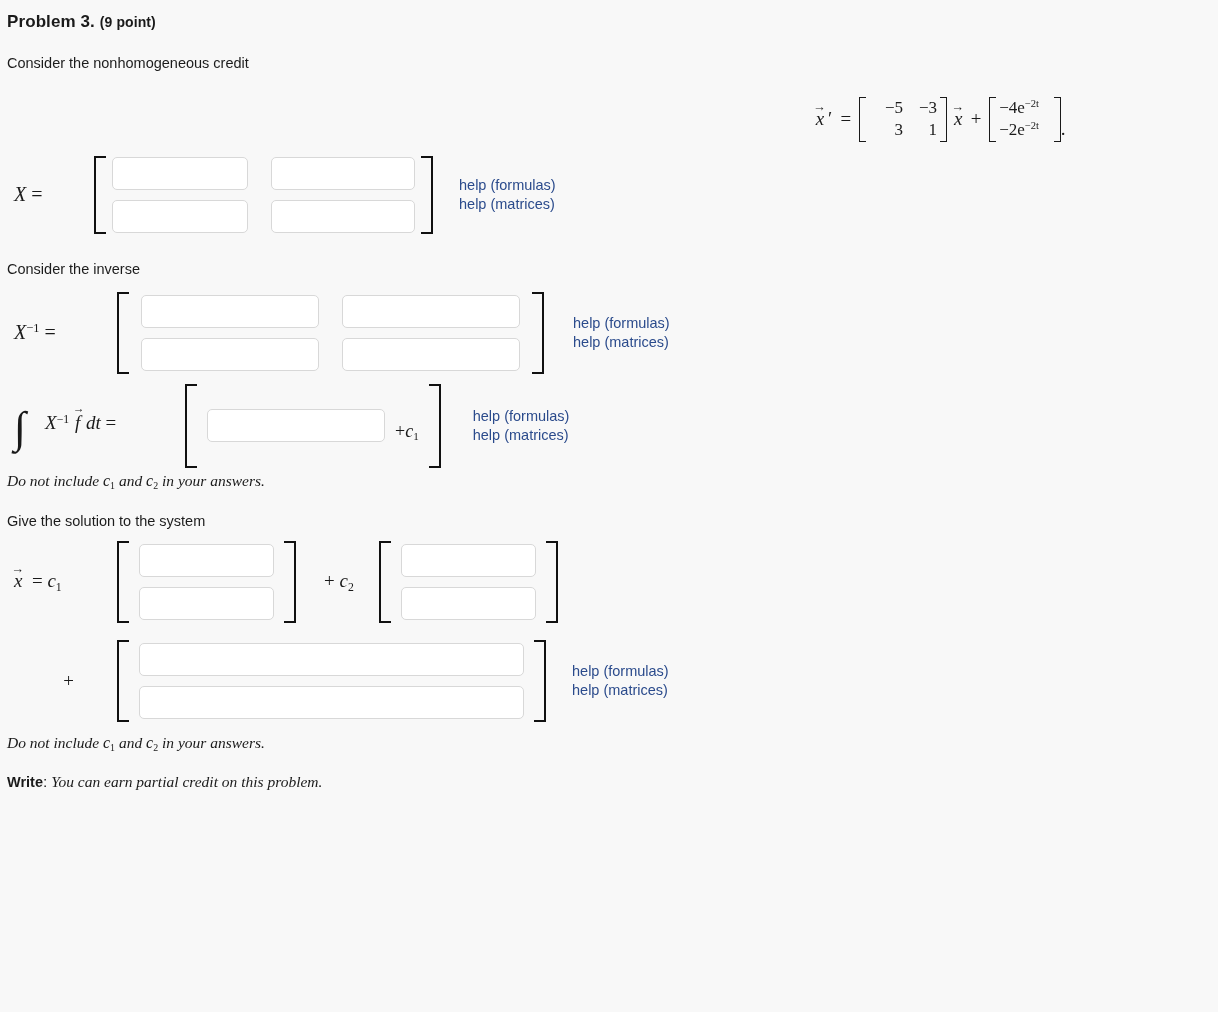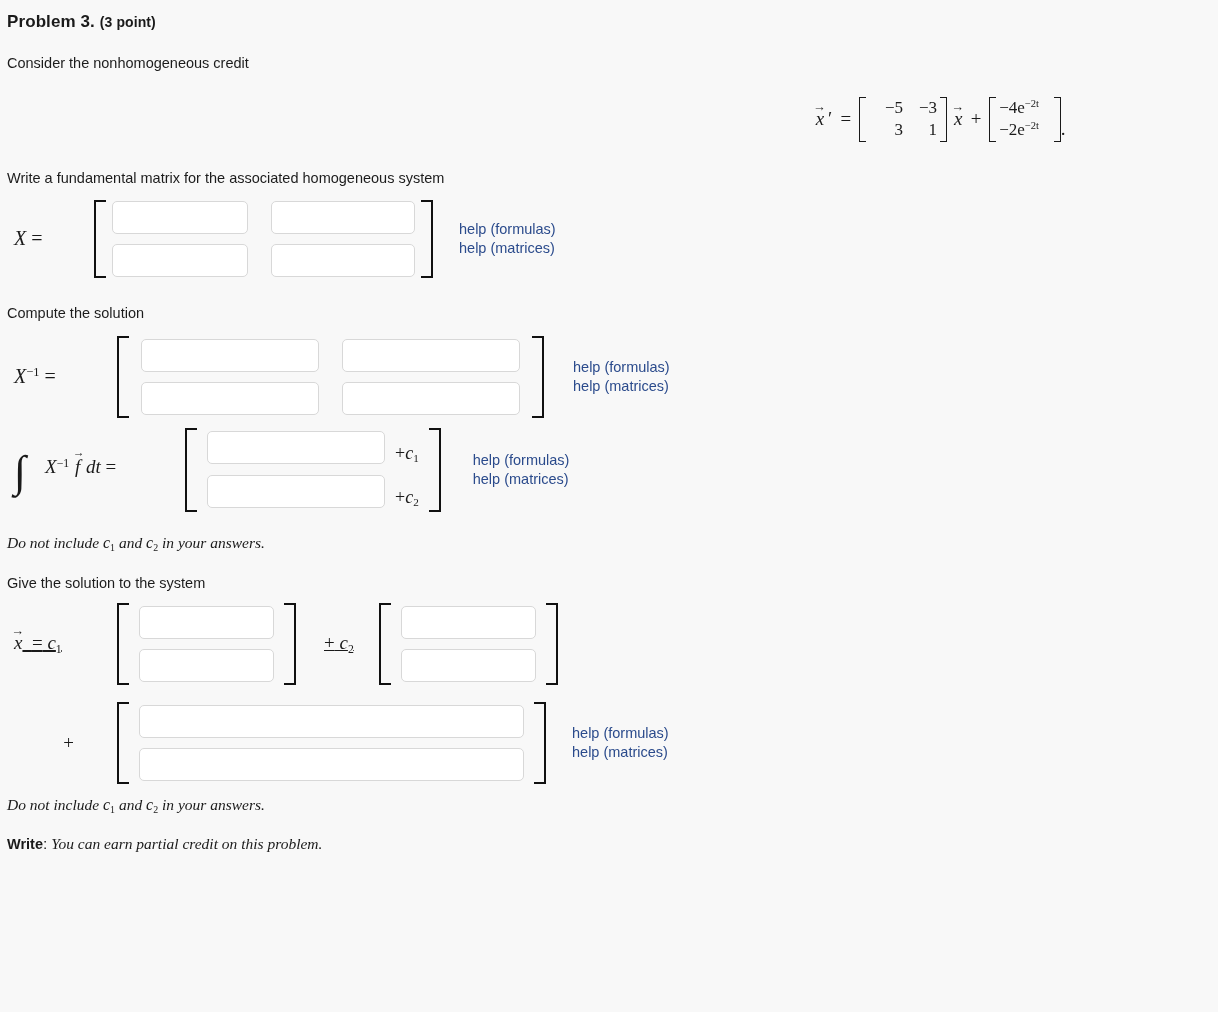--- a/index.html
+++ b/index.html
@@ -33,21 +33,21 @@
   }
   .prose {
     font-size: 14.5px;
     margin: 23px 0 0 0;
     color: #1c1c1c;
   }
   .italic-note {
     font-family: "Liberation Serif", serif;
     font-style: italic;
     font-size: 15.5px;
-    margin: 22px 0 0 0;
+    margin: 4px 0 0 0;
   }
   .italic-note b {
     font-family: "Liberation Sans", sans-serif;
     font-style: normal;
     font-weight: bold;
     font-size: 14.5px;
   }
   .italic-note .roman-colon {
     font-family: "Liberation Sans", sans-serif;
     font-style: normal;
@@ -211,21 +211,21 @@
   }
   .plusc .pl { font-style: normal; }
 </style>
 </head>
 <body>
 
 <div class="page">
 
   <div class="problem-head">
     <span>Problem 3.</span>
-    <span class="pts">(3 point)</span>
+    <span class="pts">(9 point)</span>
   </div>
 
   <div class="prose">Consider the nonhomogeneous credit</div>
 
   <div class="display-eq">
     <div class="eqrow">
       <span class="math"><span class="vecx">x</span><span class="op"> ′</span></span>
       <span class="gap"></span>
       <span class="math op">=</span>
       <span class="gap"></span>
@@ -260,21 +260,20 @@
           <span class="r">
             <span class="c"><span>−2e</span><sup class="ex">−2t</sup></span>
           </span>
         </span>
         <span class="brk right"></span>
       </span>
       <span class="math op" style="align-self:flex-end;padding-bottom:2px;">.</span>
     </div>
   </div>
 
-  <div class="prose" style="margin-top:28px;">Write a fundamental matrix for the associated homogeneous system</div>
 
   <div class="ans-row" style="margin-top:14px;">
     <div class="lead-label" style="width:87px;padding-left:7px;box-sizing:border-box;">
       <span class="math" style="font-size:20px;">X <span class="op">=</span></span>
     </div>
     <div class="bigbrk left" style="height:78px;"></div>
     <div class="cells" style="gap:10px;margin:0 6px;">
       <div class="cellrow" style="gap:23px;">
         <input class="ansbox" style="width: 136px;" type="text">
         <input class="ansbox" style="width: 144px;" type="text">
@@ -284,21 +283,21 @@
         <input class="ansbox" style="width: 144px;" type="text">
       </div>
     </div>
     <div class="bigbrk right" style="height:78px;"></div>
     <div class="helps" style="margin-left:26px;">
       <span class="helplink">help (formulas)</span>
       <span class="helplink">help (matrices)</span>
     </div>
   </div>
 
-  <div class="prose" style="margin-top:27px;">Compute the solution</div>
+  <div class="prose" style="margin-top:27px;">Consider the inverse</div>
 
   <div class="ans-row" style="margin-top:15px;">
     <div class="lead-label" style="width:110px;padding-left:7px;box-sizing:border-box;">
       <span class="math" style="font-size:20px;">X<sup class="ex">−1</sup> <span class="op">=</span></span>
     </div>
     <div class="bigbrk left" style="height:82px;"></div>
     <div class="cells" style="gap:10px;margin:0 12px;">
       <div class="cellrow" style="gap:23px;">
         <input class="ansbox" style="width: 178px;" type="text">
         <input class="ansbox" style="width: 178px;" type="text">
@@ -319,39 +318,35 @@
   <div class="ans-row" style="margin-top:10px;">
     <div class="lead-label" style="width:178px;padding-left:7px;box-sizing:border-box;">
       <span class="intsym">∫</span><span class="math" style="font-size:19px;margin-left:16px;">X<sup class="ex">−1</sup> <span class="vecf">f</span> dt <span class="op">=</span></span>
     </div>
     <div class="bigbrk left" style="height:84px;"></div>
     <div class="cells" style="gap:11px;margin:0 10px;">
       <div class="cellrow" style="gap:10px;">
         <input class="ansbox" style="width: 178px;" type="text">
         <span class="plusc"><span class="pl">+</span>c<sub class="ix">1</sub></span>
       </div>
-      <div class="cellrow" style="gap:10px;">
-        <input class="ansbox" style="width: 178px;" type="text">
-        <span class="plusc"><span class="pl">+</span>c<sub class="ix">2</sub></span>
-      </div>
     </div>
     <div class="bigbrk right" style="height:84px;"></div>
     <div class="helps" style="margin-left:32px;">
       <span class="helplink">help (formulas)</span>
       <span class="helplink">help (matrices)</span>
     </div>
   </div>
 
   <div class="italic-note">
     <span>Do not include </span><span class="math" style="font-size:16px;">c<sub class="ix">1</sub></span><span> and </span><span class="math" style="font-size:16px;">c<sub class="ix">2</sub></span><span> in your answers.</span>
   </div>
 
   <div class="prose" style="margin-top:22px;">Give the solution to the system</div>
 
-  <div class="ans-row" style="margin-top:12px;text-decoration:underline;">
+  <div class="ans-row" style="margin-top:12px;">
     <div class="lead-label" style="width:110px;padding-left:7px;box-sizing:border-box;">
       <span class="math" style="font-size:19px;"><span class="vecx">x</span> &nbsp;<span class="op">=</span> c<sub class="ix">1</sub></span>
     </div>
     <div class="bigbrk left" style="height:82px;"></div>
     <div class="cells" style="gap:10px;margin:0 10px;">
       <div class="cellrow">
         <input class="ansbox" style="width: 135px;" type="text">
       </div>
       <div class="cellrow">
         <input class="ansbox" style="width: 135px;" type="text">

